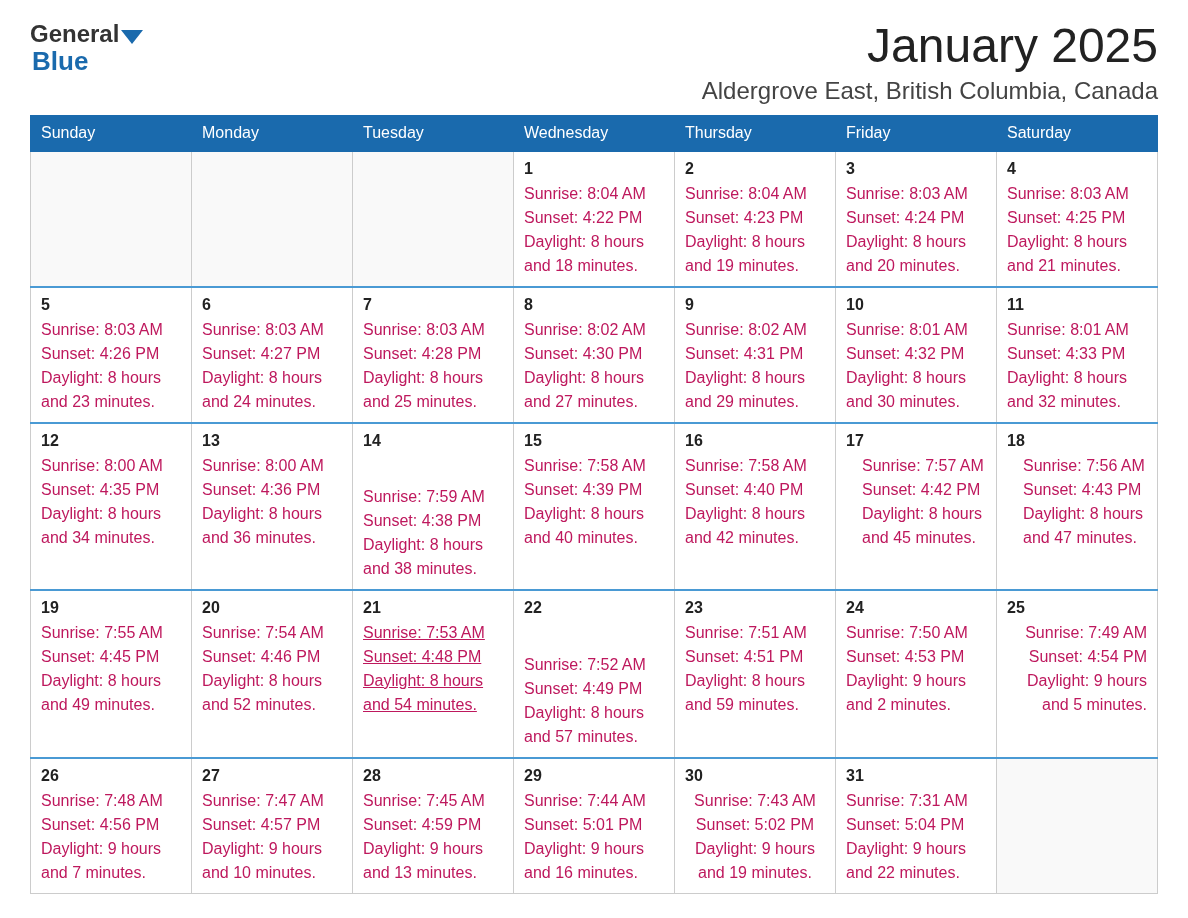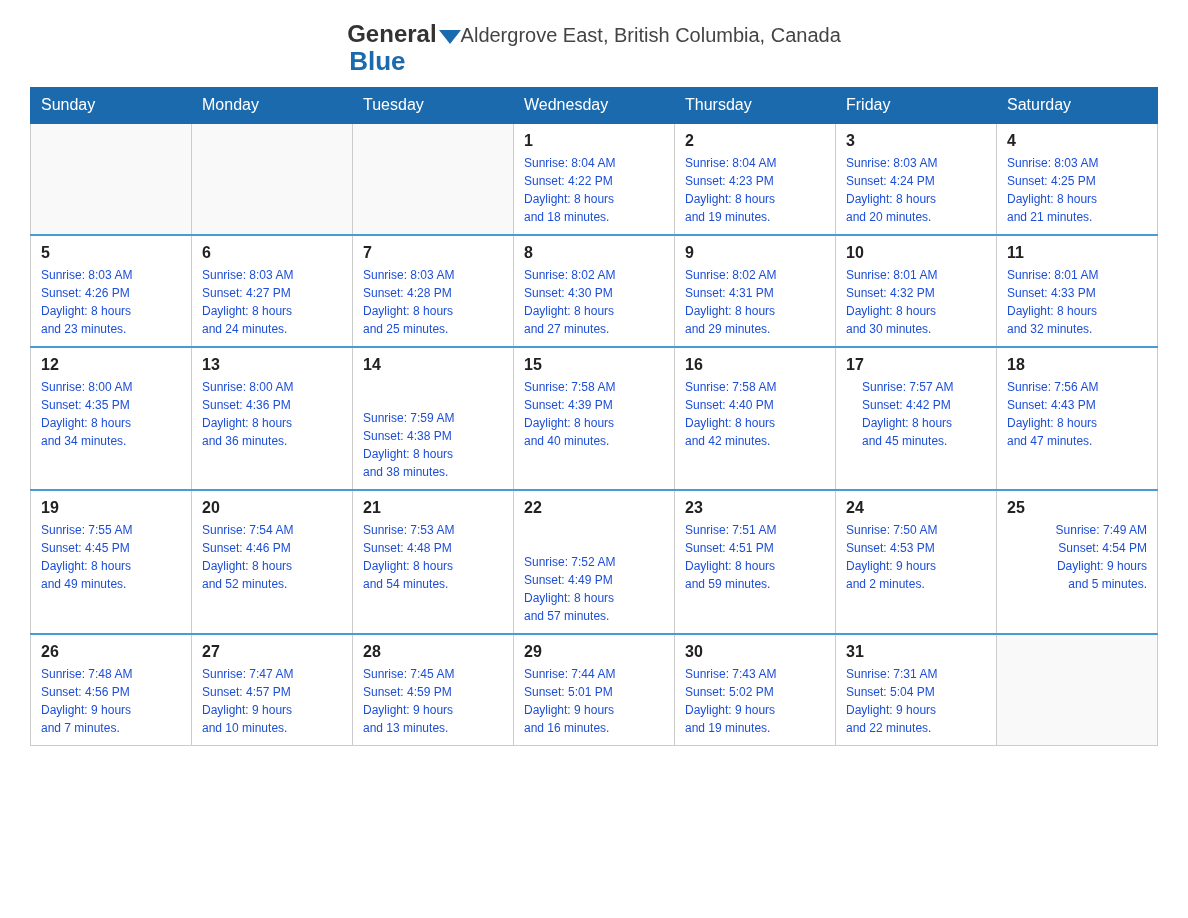--- a/index.html
+++ b/index.html
@@ -5,35 +5,35 @@
     * { margin: 0; padding: 0; box-sizing: border-box; }
     body {
       font-family: Arial, sans-serif;
       background: #fff;
       width: 1188px;
       min-height: 918px;
       padding: 20px 30px;
     }
     .header {
       display: flex;
-      justify-content: center;
+      justify-content: space-between;
       align-items: flex-start;
       margin-bottom: 10px;
     }
     .title-section {
       text-align: right;
     }
     .month-title {
       font-size: 48px;
       font-weight: normal;
       color: #222;
       line-height: 1.1;
     }
     .location-title {
-      font-size: 20px;
+      font-size: 24px;
       color: #444;
       margin-top: 4px;
     }
     .calendar {
       width: 100%;
       border-collapse: collapse;
       margin-top: 10px;
     }
     .calendar th {
       background-color: #1a6aad;
@@ -57,22 +57,22 @@
     .calendar tbody tr td {
       border-top: 2px solid #4a9ad4;
     }
     .day-number {
       font-size: 16px;
       font-weight: bold;
       color: #222;
       margin-bottom: 4px;
     }
     .day-info {
-      font-size: 12px;
-      color: #1d4ed8;
+      font-size: 16px;
+      color: #be185d;
       line-height: 1.5;
     }
     .empty-cell {
       background: #f9f9f9;
     }
     .logo-wrapper {
       display: flex;
       flex-direction: column;
       align-items: flex-start;
     }
@@ -108,20 +108,21 @@
 
 <div class="header">
   <div class="logo-wrapper">
     <div class="logo-line1">
       <span>General</span>
       <span class="logo-arrow"></span>
     </div>
     <div class="logo-line2">Blue</div>
   </div>
   <div class="title-section">
+    <div class="month-title">January 2025</div>
     <div class="location-title">Aldergrove East, British Columbia, Canada</div>
   </div>
 </div>
 
 <table class="calendar">
   <thead>
     <tr>
     <th>Sunday</th>
         <th>Monday</th>
         <th>Tuesday</th>
@@ -254,21 +255,21 @@
         </td>
         <td>
           <div class="day-number">17</div>
           <div class="day-info" style="white-space: pre-line; margin-left: 16px;">Sunrise: 7:57 AM
 Sunset: 4:42 PM
 Daylight: 8 hours
 and 45 minutes.</div>
         </td>
         <td>
           <div class="day-number">18</div>
-          <div class="day-info" style="white-space: pre-line;">Sunrise: 7:56 AM
+          <div class="day-info" style="white-space: pre-line; margin-left: 16px;">Sunrise: 7:56 AM
 Sunset: 4:43 PM
 Daylight: 8 hours
 and 47 minutes.</div>
         </td>
       </tr>
       <tr>
         <td>
           <div class="day-number">19</div>
           <div class="day-info" style="white-space: pre-line;">Sunrise: 7:55 AM
 Sunset: 4:45 PM
@@ -277,21 +278,21 @@
         </td>
         <td>
           <div class="day-number">20</div>
           <div class="day-info" style="white-space: pre-line;">Sunrise: 7:54 AM
 Sunset: 4:46 PM
 Daylight: 8 hours
 and 52 minutes.</div>
         </td>
         <td>
           <div class="day-number">21</div>
-          <div class="day-info" style="white-space: pre-line;">Sunrise: 7:53 AM
+          <div class="day-info" style="white-space: pre-line; text-decoration: underline;">Sunrise: 7:53 AM
 Sunset: 4:48 PM
 Daylight: 8 hours
 and 54 minutes.</div>
         </td>
         <td>
           <div class="day-number">22</div>
           <div class="day-info" style="white-space: pre-line; margin-top: 36px;">Sunrise: 7:52 AM
 Sunset: 4:49 PM
 Daylight: 8 hours
 and 57 minutes.</div>
@@ -342,21 +343,21 @@
         </td>
         <td>
           <div class="day-number">29</div>
           <div class="day-info" style="white-space: pre-line;">Sunrise: 7:44 AM
 Sunset: 5:01 PM
 Daylight: 9 hours
 and 16 minutes.</div>
         </td>
         <td>
           <div class="day-number">30</div>
-          <div class="day-info" style="white-space: pre-line;">Sunrise: 7:43 AM
+          <div class="day-info" style="white-space: pre-line; text-align: center;">Sunrise: 7:43 AM
 Sunset: 5:02 PM
 Daylight: 9 hours
 and 19 minutes.</div>
         </td>
         <td>
           <div class="day-number">31</div>
           <div class="day-info" style="white-space: pre-line;">Sunrise: 7:31 AM
 Sunset: 5:04 PM
 Daylight: 9 hours
 and 22 minutes.</div>

